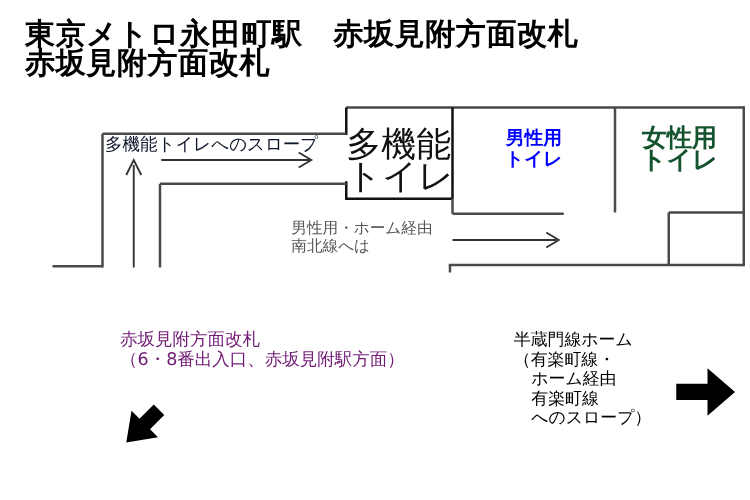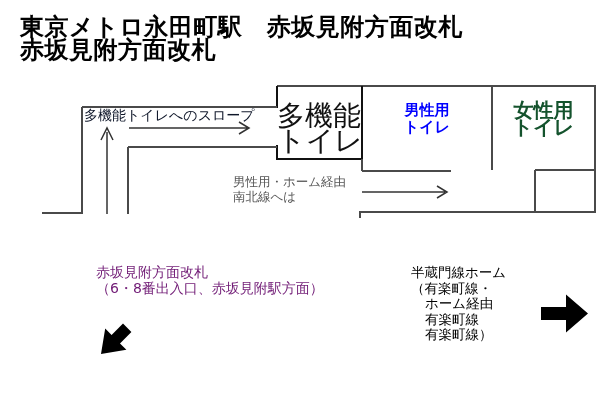--- a/index.html
+++ b/index.html
@@ -99,14 +99,14 @@
 <div class="abs gate-label">
   <span class="line">赤坂見附方面改札</span>
   <span class="line">（6・8番出入口、赤坂見附駅方面）</span>
 </div>
 
 <div class="abs platform-label">
   <span class="line">半蔵門線ホーム</span>
   <span class="line">（有楽町線・</span>
   <span class="line indent">ホーム経由</span>
   <span class="line indent">有楽町線</span>
-  <span class="line indent">有楽町線）</span>
+  <span class="line indent">へのスロープ）</span>
 </div>
 
 </body></html>

